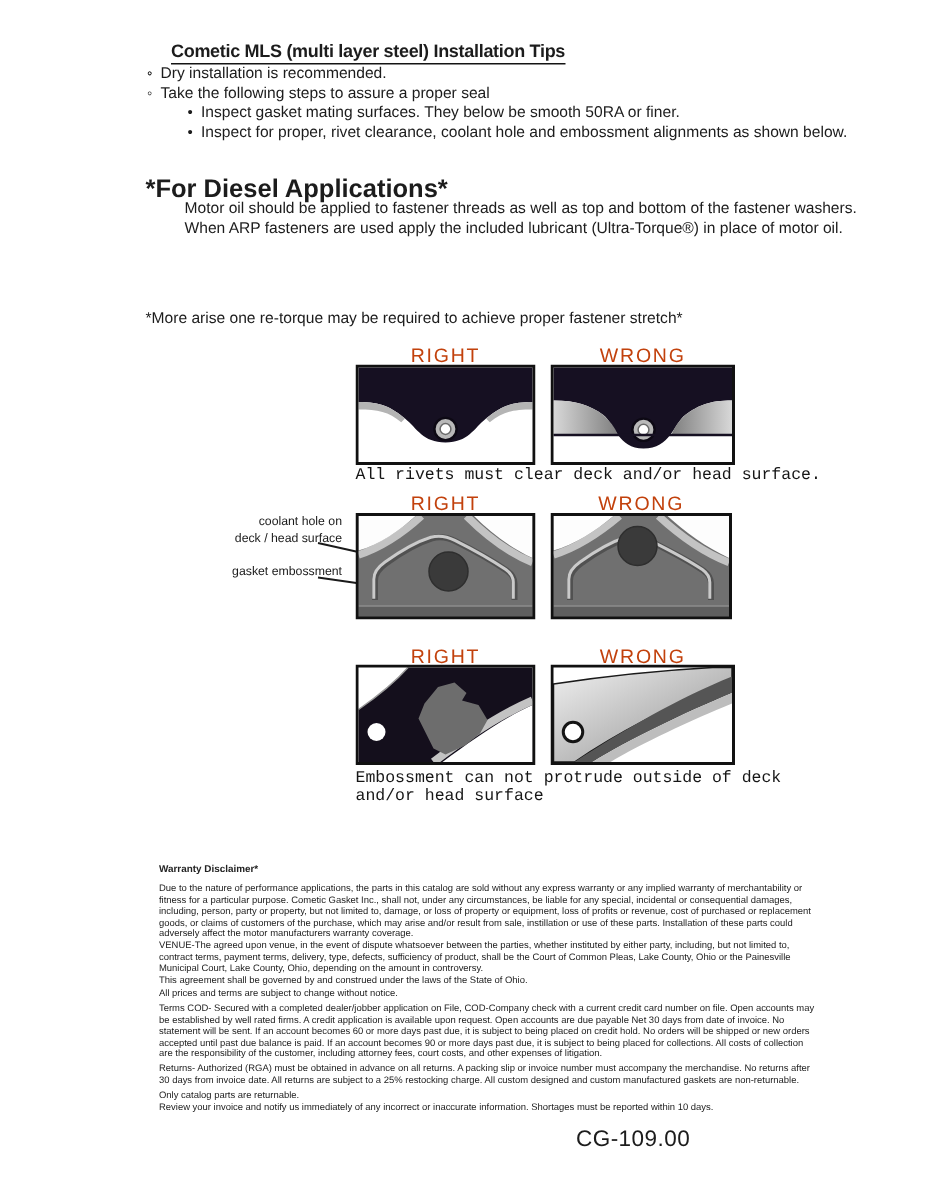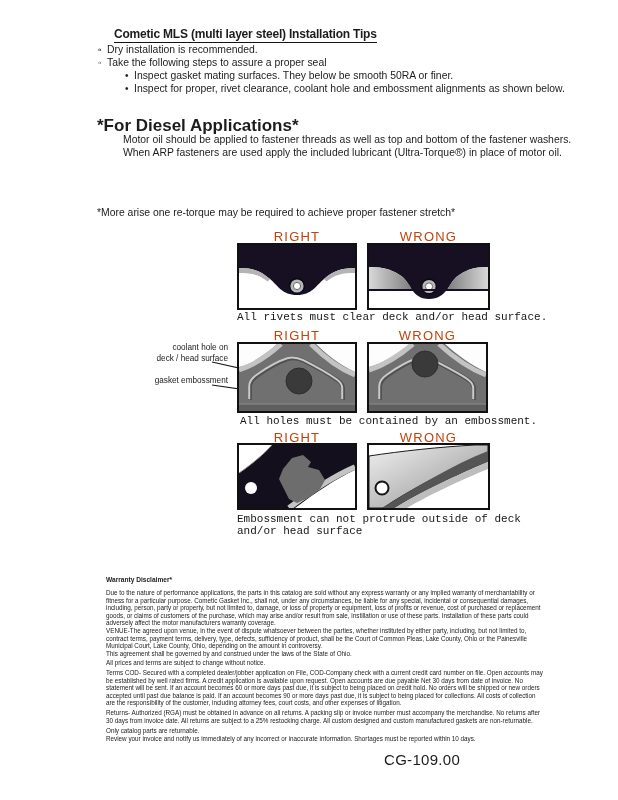--- a/index.html
+++ b/index.html
@@ -124,21 +124,20 @@
     <path d="M46,2 C33,13 18,23 2,28" stroke="#c3c3c3" stroke-width="5" fill="none"></path>
     <path d="M2,2 H42 C30,12 16,21 2,25 Z" fill="#fdfdfd"></path>
     <path d="M72,2 C85,14 101,26 119,33" stroke="#c3c3c3" stroke-width="5" fill="none"></path>
     <path d="M78,2 H119 V30 C104,23 90,13 78,2 Z" fill="#fdfdfd"></path>
     <path d="M13,58 L13,45 C13,40.5 15.5,37 20.5,33.5 C31,26 43,19.5 51,17 C56,15.5 61,16 67,19 C79,25 94,33 102,38.5 C105.5,41 107,43.5 107,47 L107,58" fill="none" stroke="#515151" stroke-width="4"></path>
     <path d="M12.2,57.2 L12.2,44.2 C12.2,39.7 14.7,36.2 19.7,32.7 C30.2,25.2 42.2,18.7 50.2,16.2 C55.2,14.7 60.2,15.2 66.2,18.2 C78.2,24.2 93.2,32.2 101.2,37.7 C104.7,40.2 106.2,42.7 106.2,46.2 L106.2,57.2" fill="none" stroke="#cacaca" stroke-width="2"></path>
     <circle cx="58" cy="22" r="13" fill="#3a3a3a" stroke="#2e2e2e" stroke-width="1"></circle>
     <rect x="1" y="1" width="119" height="69" fill="none" stroke="#111111" stroke-width="2"></rect>
   </svg>
 
-  <div class="abs caption" style="left:240px;top:415.5px;">All holes must be contained by an embossment.</div>
 
   <div class="abs fig-label" style="left:237px;top:429.5px;width:120px;">RIGHT</div>
   <div class="abs fig-label" style="left:367px;top:429.5px;width:123px;">WRONG</div>
 
   <svg class="abs" style="left:237px;top:443px;" width="120" height="67" viewBox="0 0 120 67">
     <rect x="1" y="1" width="118" height="65" fill="#ffffff"></rect>
     <path d="M2,30 C15,21 27,11 35,2 L118,2 V65 H2 Z" fill="#140f1c"></path>
     <path d="M35,2 C27,11 15,21 2,30" stroke="#9a9a9a" stroke-width="1" fill="none"></path>
     <path d="M58,65 C78,50 100,35 118,27 L118,65 Z" fill="#ffffff"></path>
     <path d="M52,65 C73,49 97,33 118,24" stroke="#c3c3c3" stroke-width="5.5" fill="none"></path>

